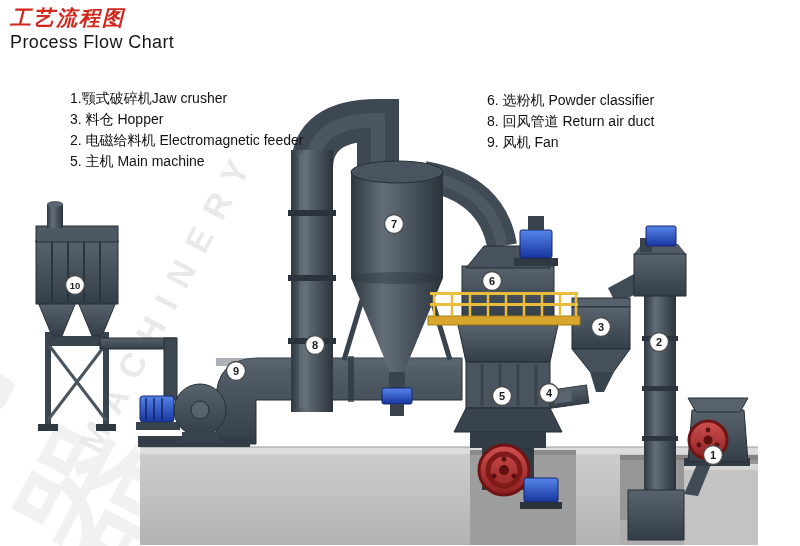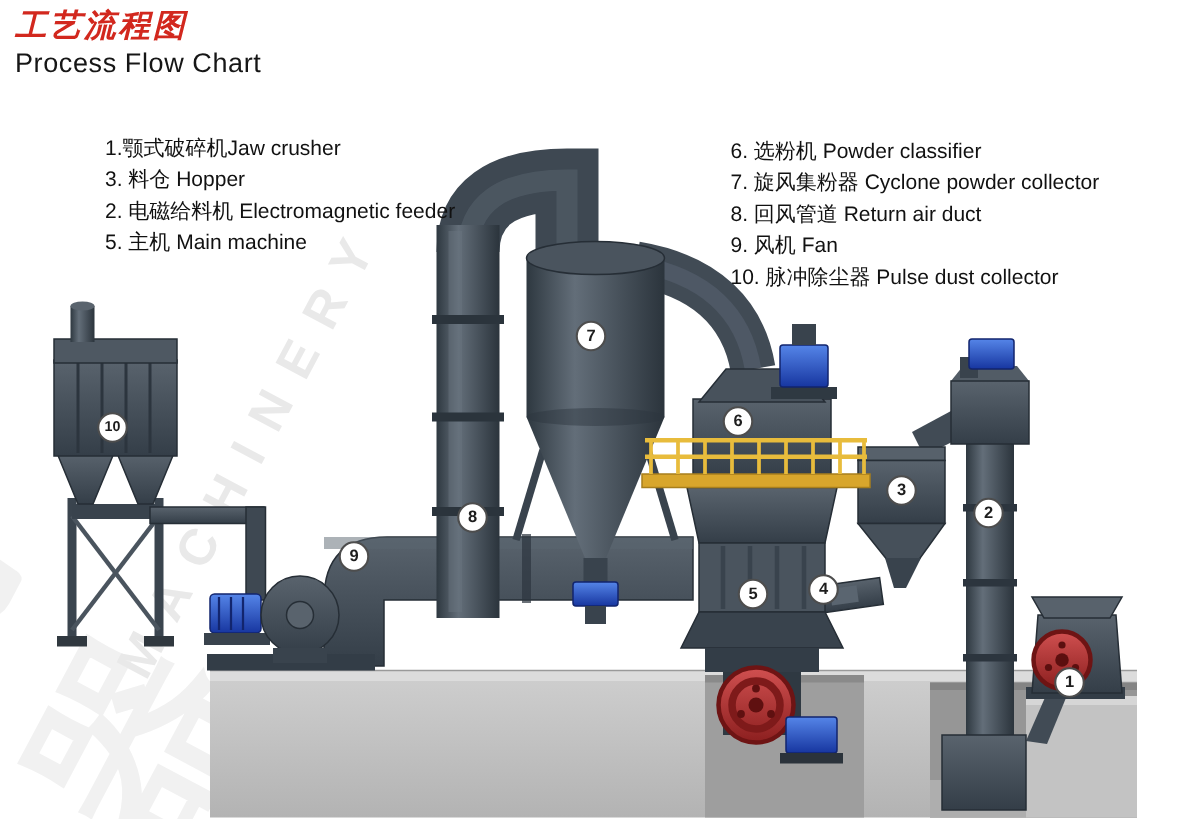--- a/index.html
+++ b/index.html
@@ -273,19 +273,17 @@
   </div>
 
   <div class="legend legend-left">
     <div class="legend-item">1.颚式破碎机Jaw crusher</div>
     <div class="legend-item">3. 料仓 Hopper</div>
     <div class="legend-item">2. 电磁给料机 Electromagnetic feeder</div>
     <div class="legend-item">5. 主机 Main machine</div>
   </div>
   <div class="legend legend-right">
     <div class="legend-item">6. 选粉机 Powder classifier</div>
-    <div class="legend-item">7. 旋风集粉器 Cyclone powder collector</div>
     <div class="legend-item">8. 回风管道 Return air duct</div>
     <div class="legend-item">9. 风机 Fan</div>
-    <div class="legend-item">10. 脉冲除尘器 Pulse dust collector</div>
   </div>
 
 </div>
 
 </body></html>

